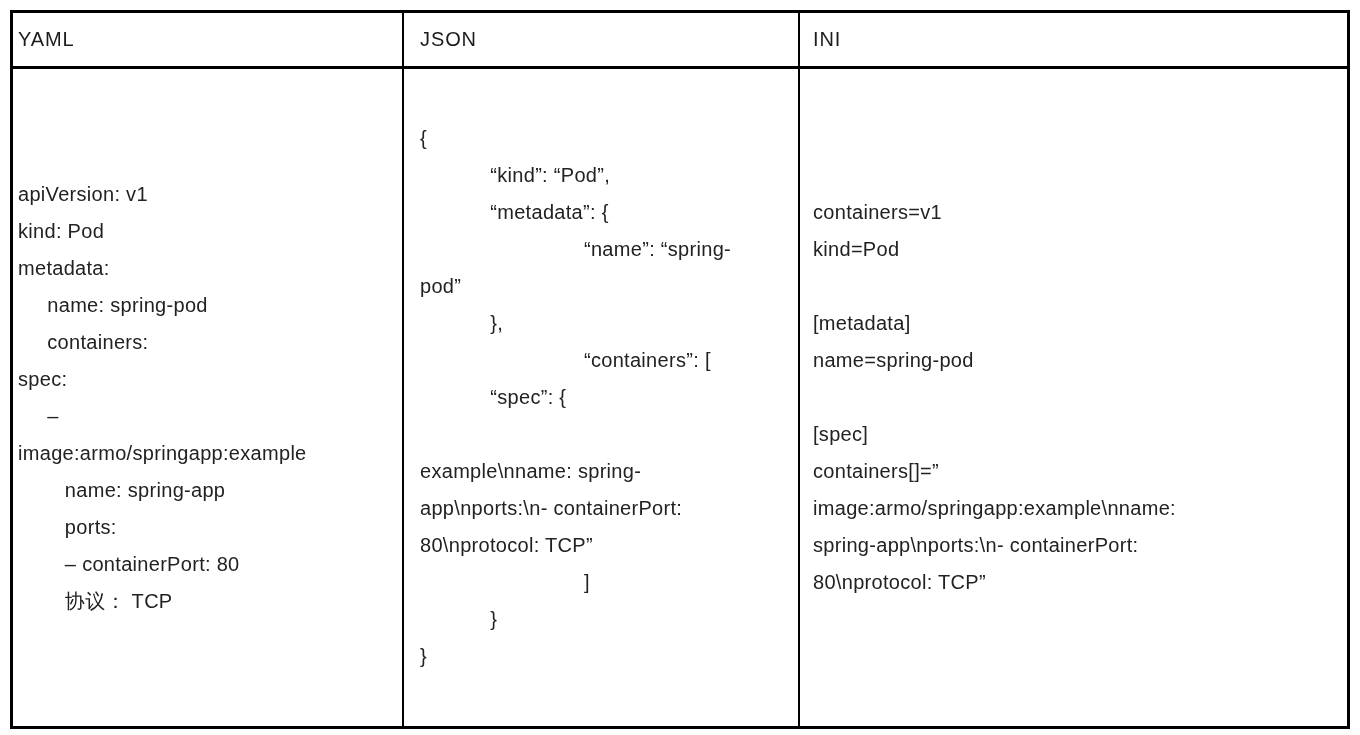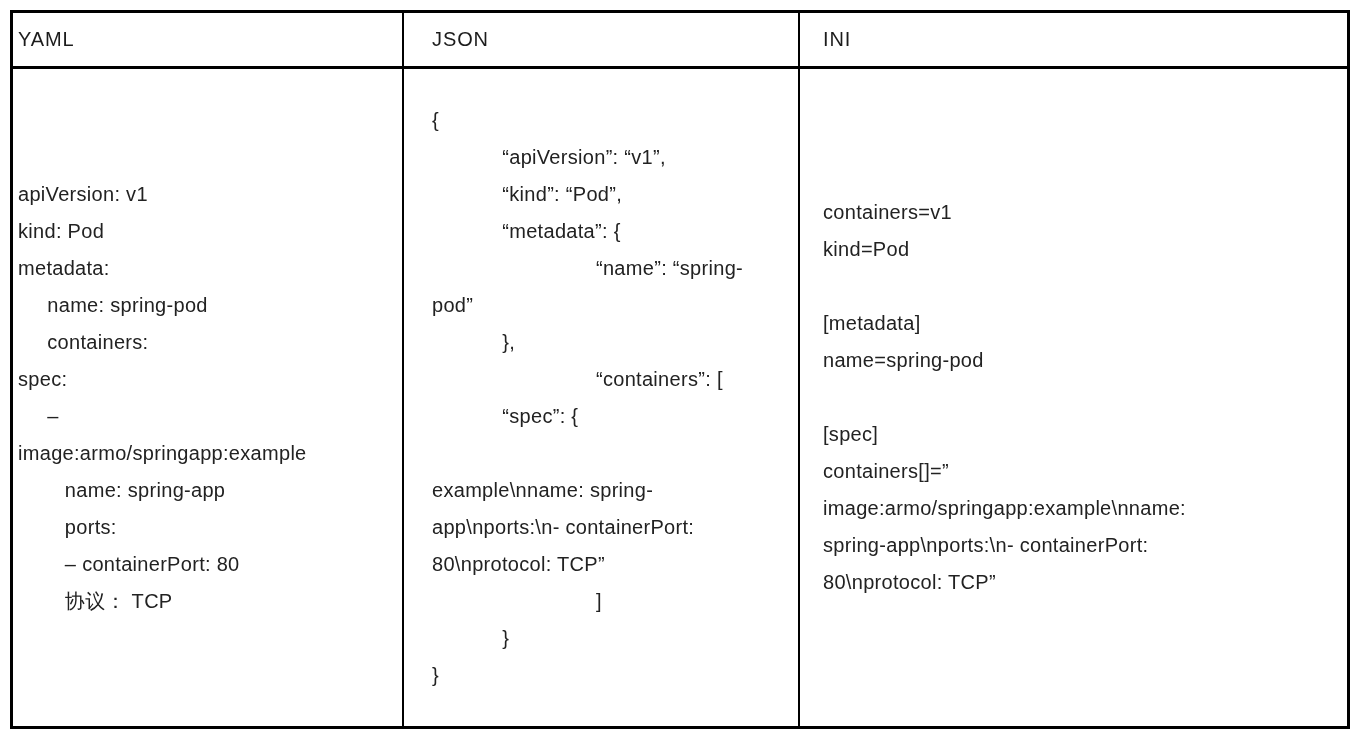--- a/index.html
+++ b/index.html
@@ -45,22 +45,22 @@
     color: #1c1c1c;
   }
   .cell.body {
     display: flex;
     flex-direction: column;
     justify-content: center;
     font-size: 20px;
     letter-spacing: 0.3px;
   }
   .col1 { padding-left: 5px; }
-  .col2 { padding-left: 28px; }
-  .col3 { padding-left: 23px; }
+  .col2 { padding-left: 16px; }
+  .col3 { padding-left: 13px; }
   .cell.body { padding-right: 4px; }
   .code-line {
     white-space: pre;
     line-height: 37px;
     min-height: 37px;
   }
 </style>
 </head>
 <body>
 
@@ -83,21 +83,20 @@
         <div class="code-line">     –</div>
         <div class="code-line">image:armo/springapp:example</div>
         <div class="code-line">        name: spring-app</div>
         <div class="code-line">        ports:</div>
         <div class="code-line">        – containerPort: 80</div>
         <div class="code-line">        协议： TCP</div>
       </div>
 
     <div class="cell body col2">
         <div class="code-line">{</div>
-        <div class="code-line">            “apiVersion”: “v1”,</div>
         <div class="code-line">            “kind”: “Pod”,</div>
         <div class="code-line">            “metadata”: {</div>
         <div class="code-line">                            “name”: “spring-</div>
         <div class="code-line">pod”</div>
         <div class="code-line">            },</div>
         <div class="code-line">                            “containers”: [</div>
         <div class="code-line">            “spec”: {</div>
         <div class="code-line"></div>
         <div class="code-line">example\nname: spring-</div>
         <div class="code-line">app\nports:\n- containerPort:</div>

